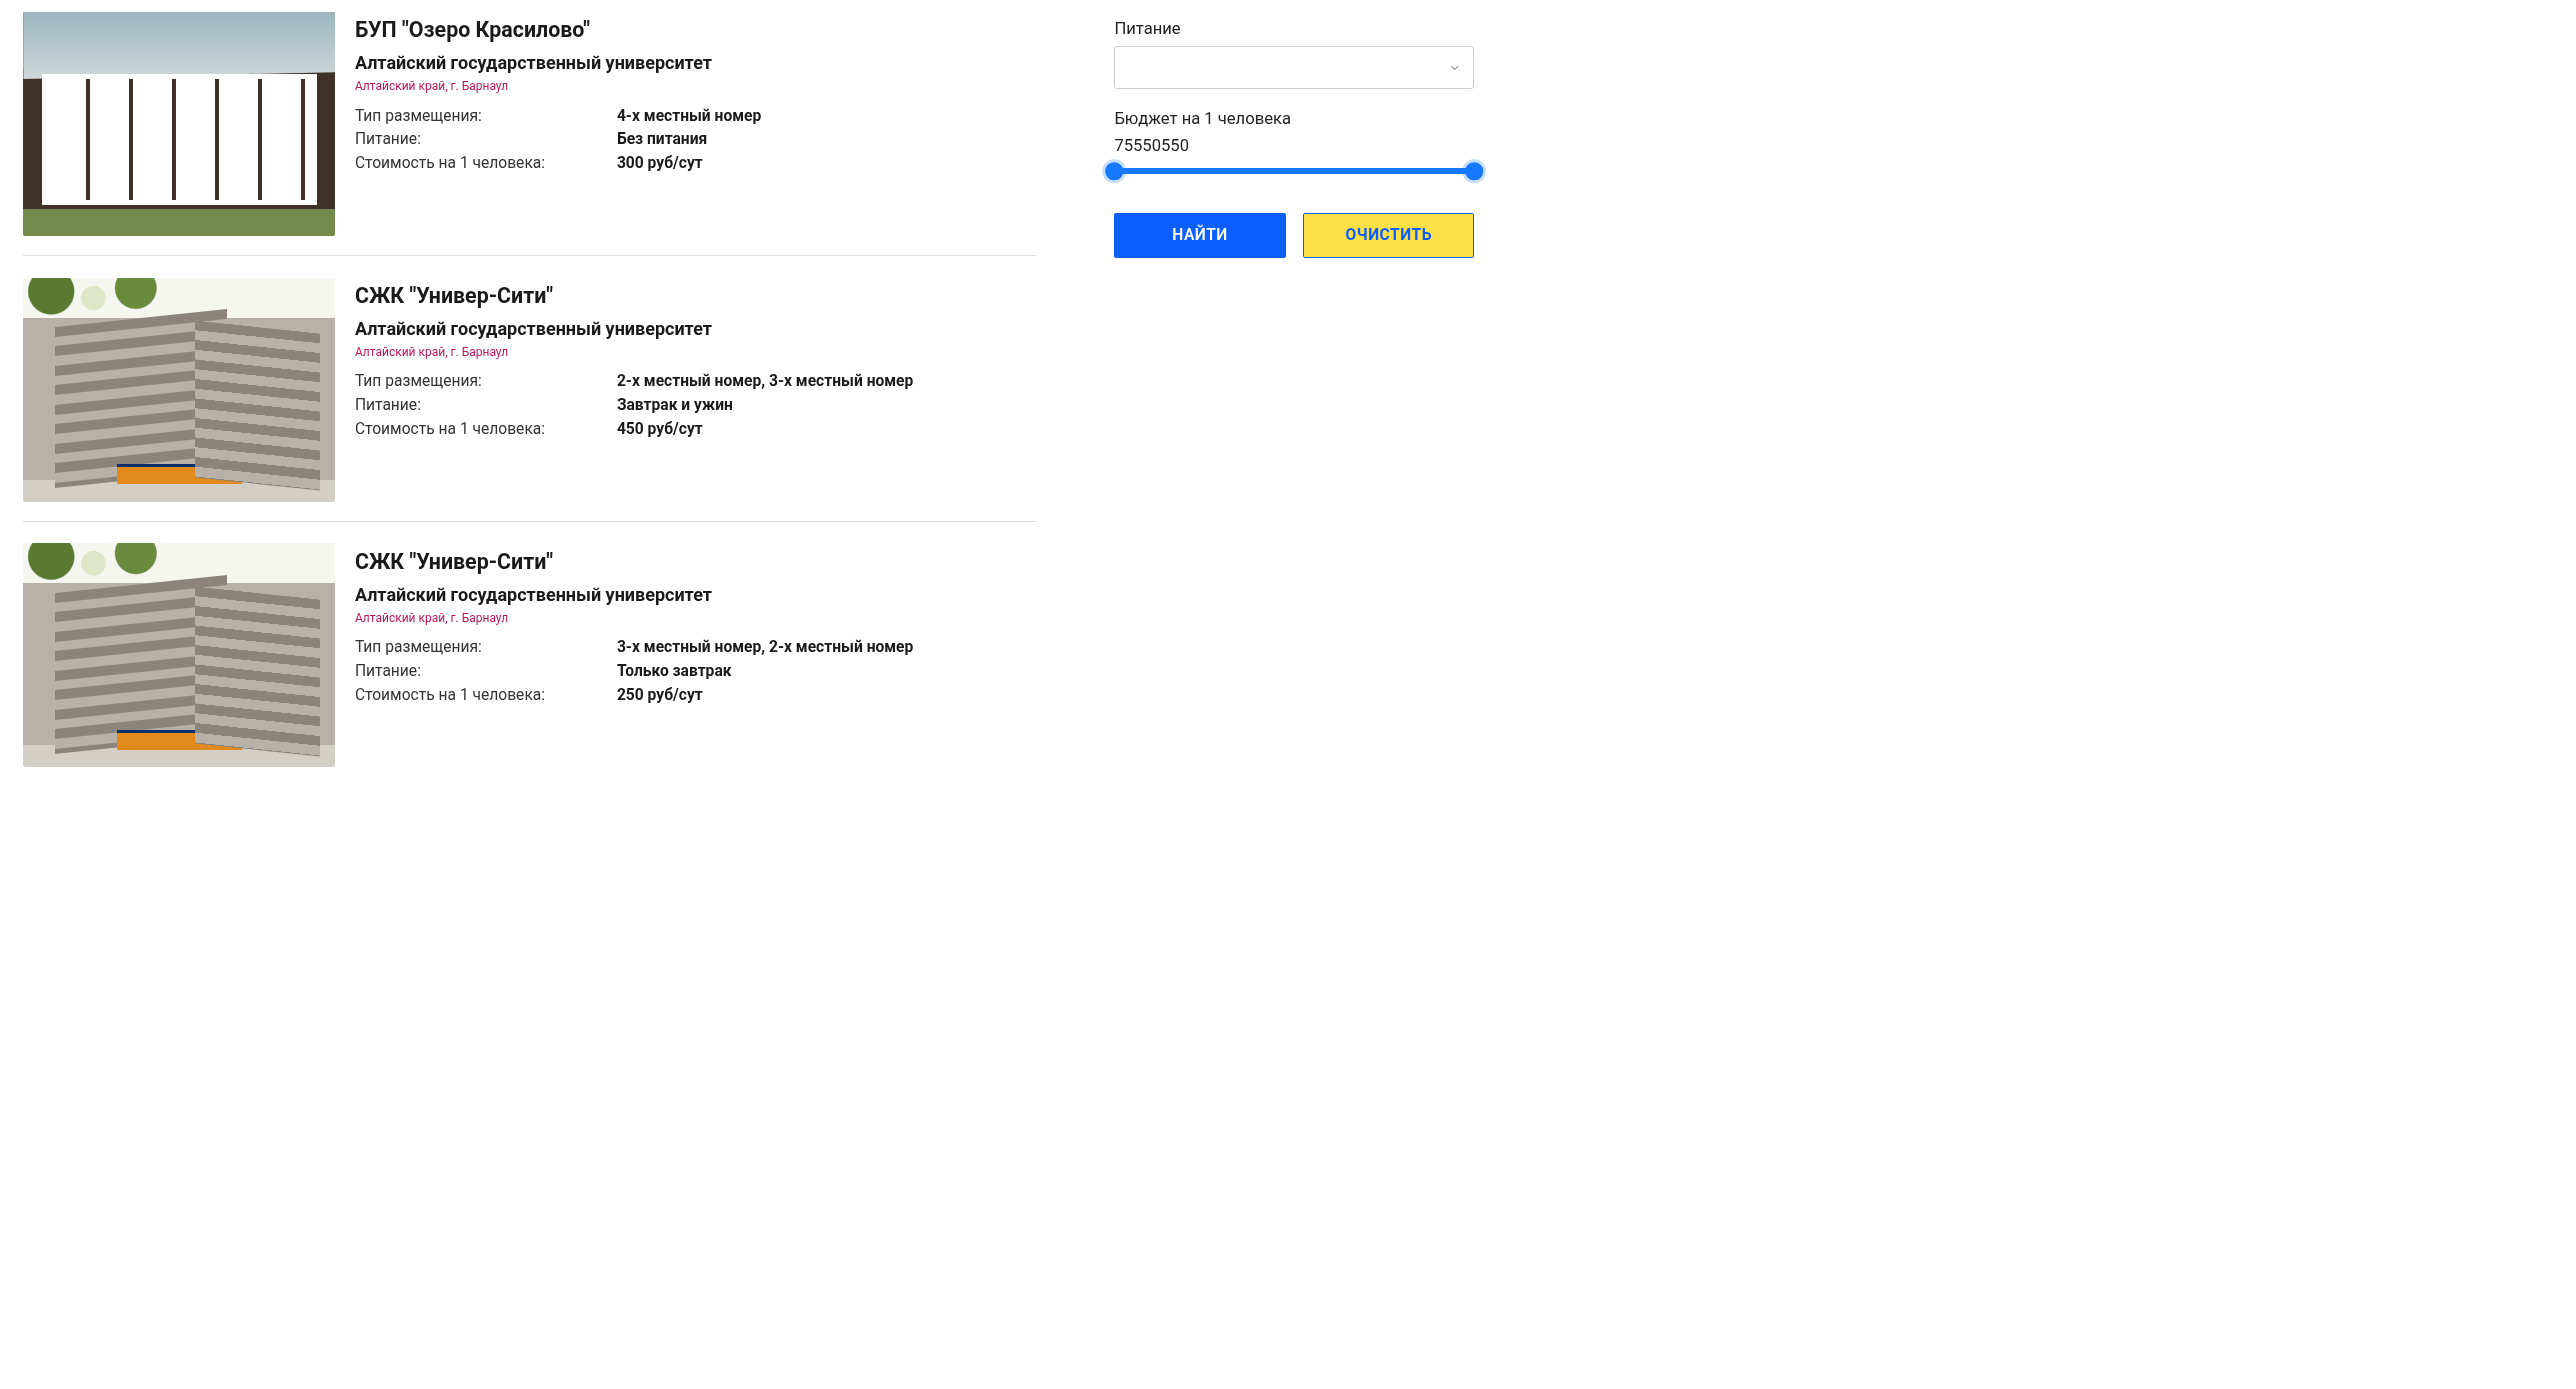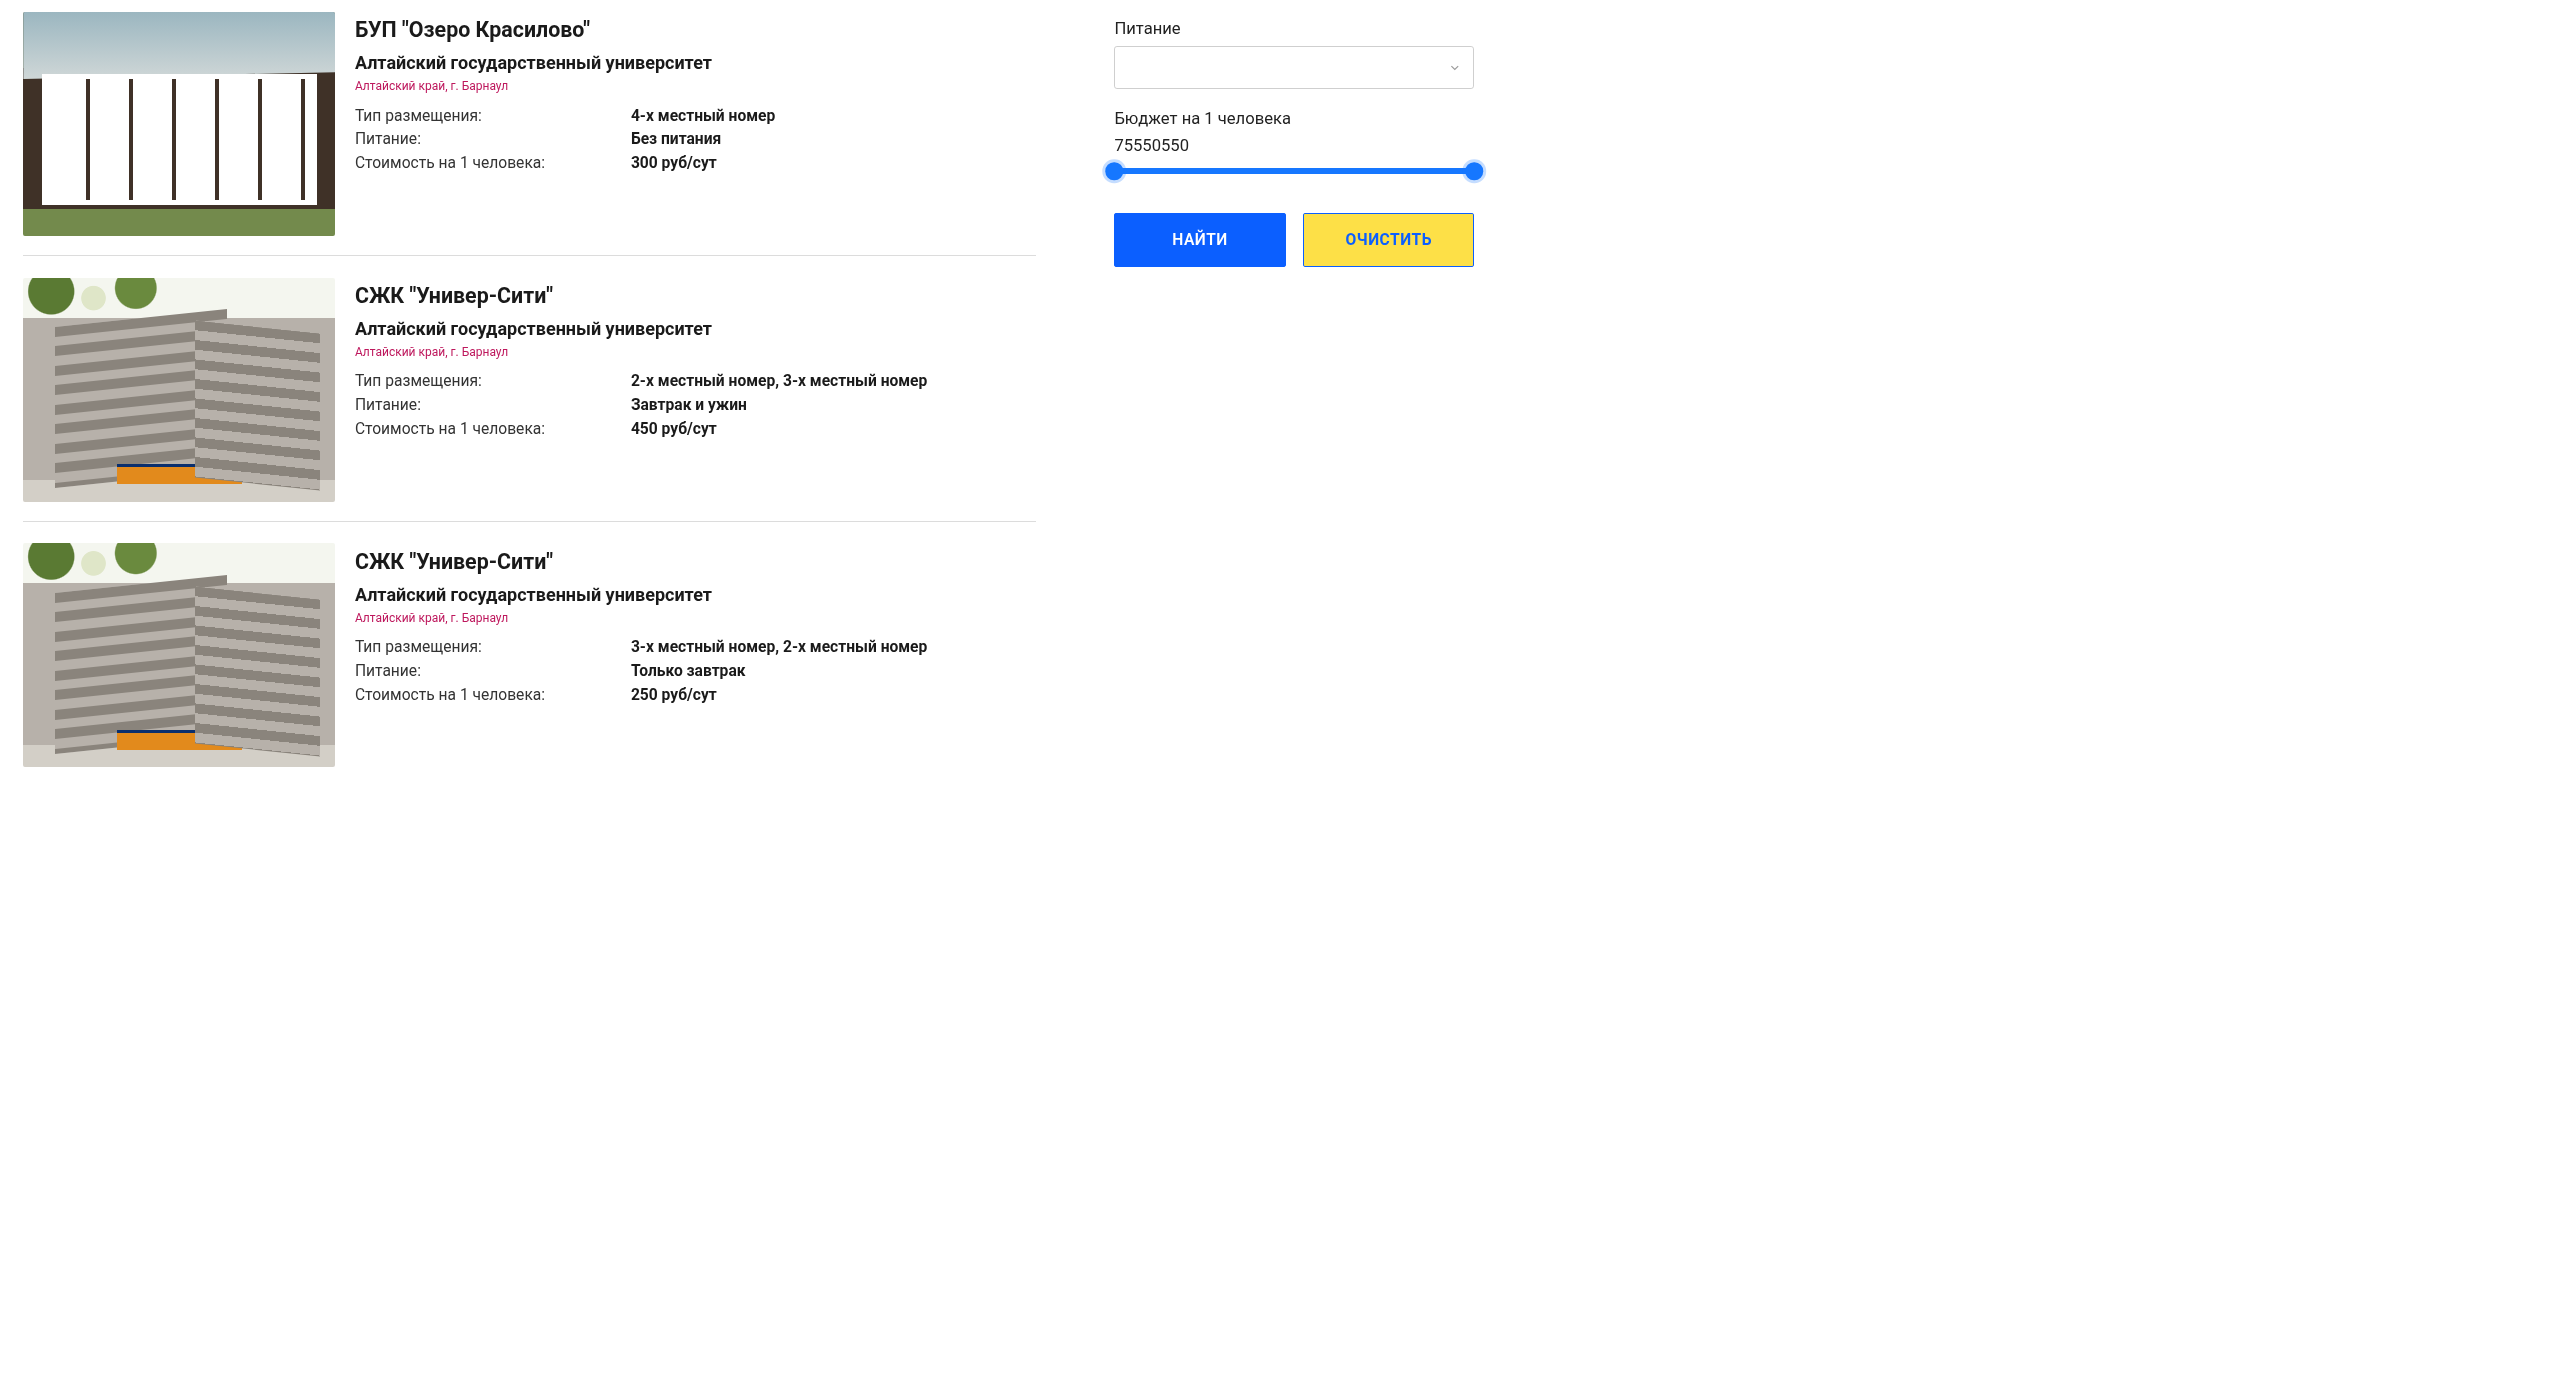--- a/index.html
+++ b/index.html
@@ -79,21 +79,21 @@
     }
     .info { flex: 1 1 auto; padding-top: 5.8px; }
     .title {
       font-size: 21.4px; font-weight: 700; margin: 0 0 9.7px;
     }
     .subtitle {
       font-size: 18px; font-weight: 700; margin: 0 0 5.8px;
     }
     .loc { font-size: 12px; color: #be185d; margin: 0 0 13.6px; }
     .row {
-      display: flex; gap: 32px; margin: 5.8px 0; align-items: flex-end;
+      display: flex; gap: 18px; margin: 5.8px 0; align-items: flex-end;
     }
     .row .lbl {
       width: 244px; color: #333; font-size: 15.6px;
     }
     .row .val {
       font-weight: 700; font-size: 15.6px;
     }
     
     .sidebar {
       flex: 0 0 360px;
@@ -124,21 +124,21 @@
     }
     .handle {
       position:absolute; top:50%; transform: translate(-50%,-50%);
       width: 17.5px; height:17.5px; border-radius:50%; background:#1677ff;
       box-shadow: 0 0 0 2.9px rgba(22,119,255,.25);
     }
     .handle.min { left: 0%; }
     .handle.max { left: 100%; }
     .btns { display:flex; gap: 17.5px; margin-top: 33px; }
     .btn {
-      height: 54px; display:flex; align-items:center; justify-content:center;
+      height: 45px; display:flex; align-items:center; justify-content:center;
       font-size: 15.6px; letter-spacing: 0.5px;
       border-radius: 1.9px; cursor: pointer; user-select:none;
       flex: 1;
     }
     .btn.primary {
       background: #0b5fff; color: #fff; border: 1px solid #0b5fff; font-weight: 600;
     }
     .btn.outline {
       background: #fde047; color: #0b5fff; border: 1px solid #0b5fff; font-weight: 700;
     }

